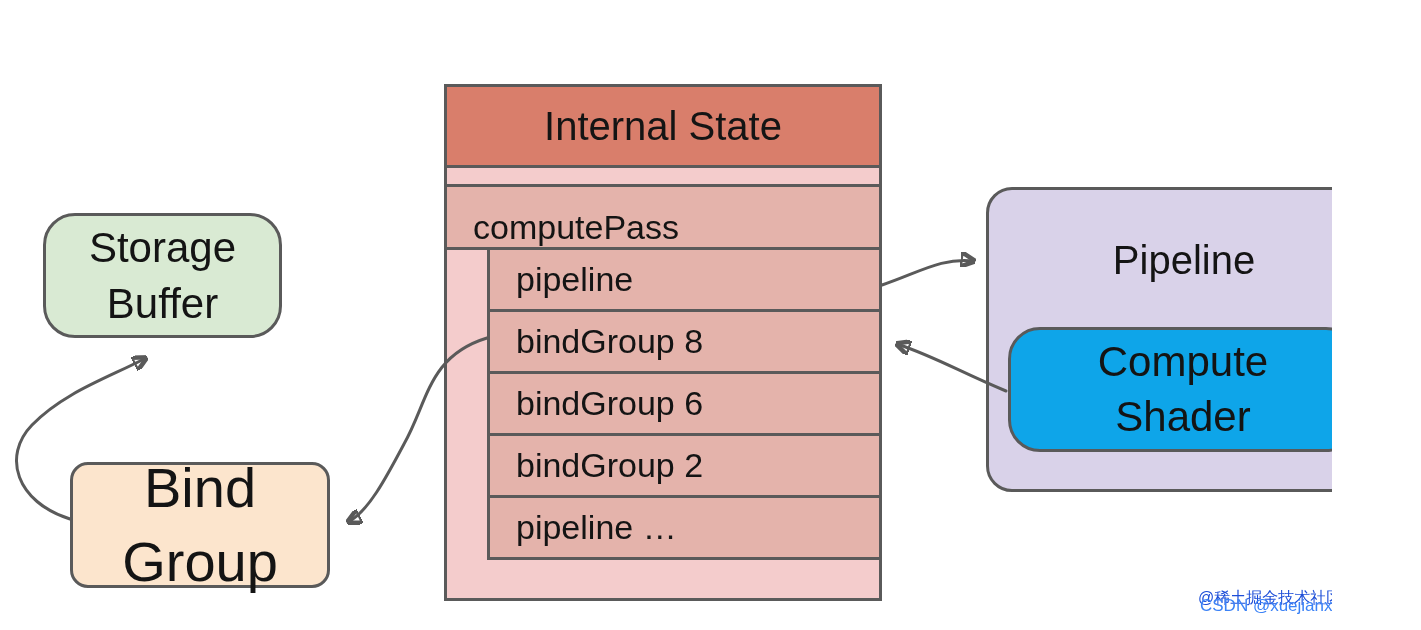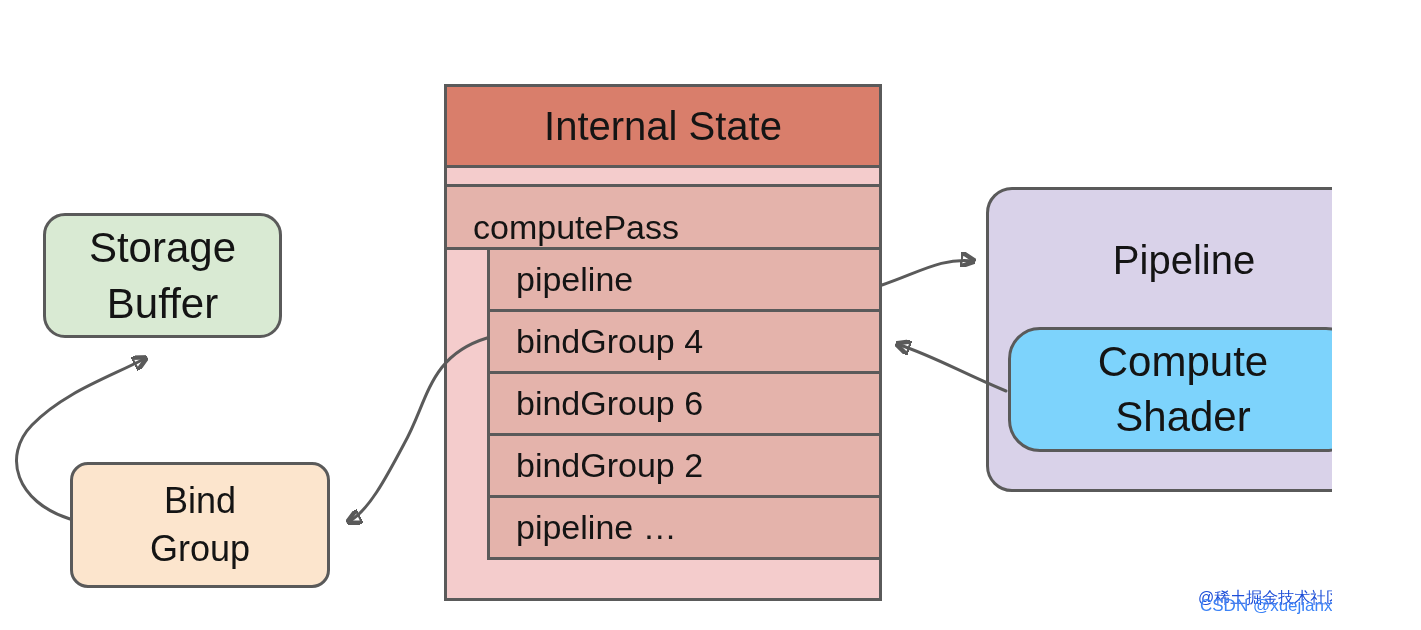--- a/index.html
+++ b/index.html
@@ -31,28 +31,28 @@
     border-left:3px solid #5a5a5a;border-bottom:3px solid #5a5a5a;
     background:#e4b3ab;display:flex;align-items:center;
     padding-left:26px;font-size:34px;
   }
 
   
   .node{
     position:absolute;box-sizing:border-box;border:3px solid #5a5a5a;
     display:flex;align-items:center;justify-content:center;text-align:center;
   }
-  .node-storage{left:43px;top:213px;width:239px;height:125px;border-radius:22px;
+  .node-storage{left:43px;top:213px;width:239px;height:125px;border-radius:32px;
     background:#d9ead3;font-size:42px;line-height:1.32;padding:0 30px;}
   .node-bindgroup{left:70px;top:462px;width:260px;height:126px;border-radius:18px;
-    background:#fce5cd;font-size:36px;line-height:1.32;padding:0 40px;}
+    background:#fce5cd;font-size:56px;line-height:1.32;padding:0 40px;}
   .node-pipeline{left:986px;top:187px;width:396px;height:305px;border-radius:26px;
     background:#d9d2e9;align-items:flex-start;font-size:40px;padding-top:48px;}
   .node-shader{left:1008px;top:327px;width:350px;height:125px;border-radius:32px;
-    background:#7dd3fc;font-size:42px;line-height:1.3;padding:0 30px;}
+    background:#0ea5e9;font-size:42px;line-height:1.3;padding:0 30px;}
 
   
   .connectors{position:absolute;left:0;top:0;width:1421px;height:630px;pointer-events:none;}
   .connectors path{fill:none;stroke:#5a5a5a;stroke-width:3;stroke-linecap:round;}
 
   
   .wm{position:absolute;white-space:nowrap;}
   .wm-juejin{left:1198px;top:588px;font-size:16px;color:#1d4ed8;}
   .wm-csdn{left:1200px;top:596px;font-size:17px;color:#3b82f6;}
 </style>
@@ -67,21 +67,21 @@
     </div>
     <div class="istate-strip"></div>
     <div class="istate-computepass">
       <span>computePass</span>
     </div>
     <div class="istate-rows">
       <div class="istate-row">
         <span>pipeline</span>
       </div>
       <div class="istate-row">
-        <span>bindGroup 4</span>
+        <span>bindGroup 8</span>
       </div>
       <div class="istate-row">
         <span>bindGroup 6</span>
       </div>
       <div class="istate-row">
         <span>bindGroup 2</span>
       </div>
       <div class="istate-row">
         <span>pipeline …</span>
       </div>

